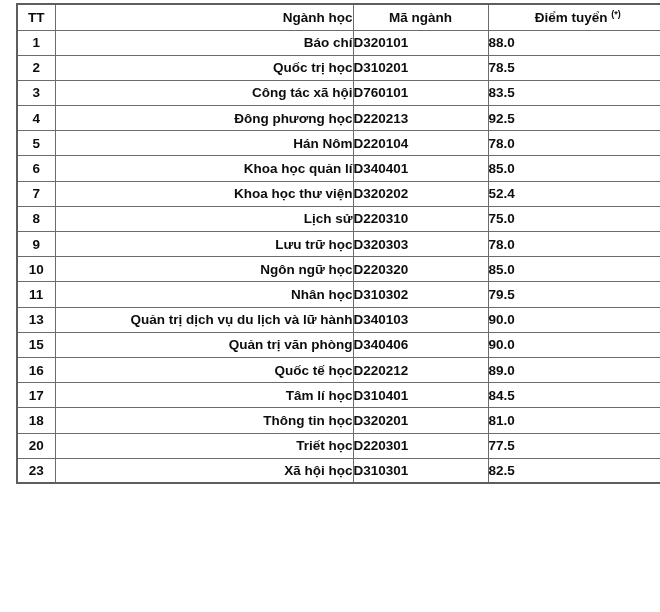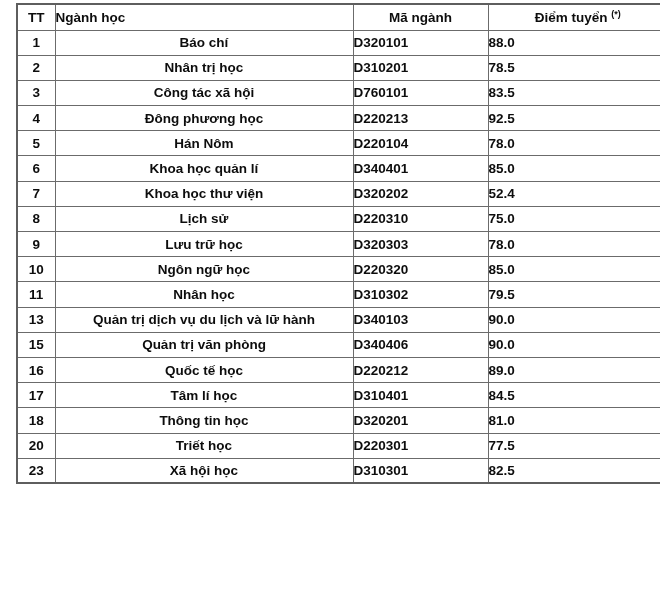--- a/index.html
+++ b/index.html
@@ -28,21 +28,21 @@
     padding: 0;
     box-sizing: border-box;
     overflow: hidden;
     white-space: nowrap;
     vertical-align: middle;
     background: #ffffff;
   }
   .score-table thead th { height: 26px; text-align: center; }
   .score-table tbody td { height: 25.2px; }
   .c-stt   { text-align: center; }
-  .c-name  { text-align: center; padding-left: 7px; }
+  .c-name  { text-align: right; padding-left: 7px; }
   .c-code  { text-align: left; }
   .c-score { text-align: left; }
   sup.footnote {
     font-size: 9px;
     font-weight: bold;
     vertical-align: super;
     line-height: 0;
   }
 </style>
 </head>
@@ -53,42 +53,42 @@
     <col style="width:38px">
     <col style="width:298px">
     <col style="width:135px">
     <col style="width:180px">
   </colgroup>
   <thead>
     <tr>
       <th class="c-stt">
         <span>TT</span>
       </th>
-      <th class="c-name" style="text-align:left">
+      <th class="c-name" style="text-align:right">
         <span>Ngành học</span>
       </th>
       <th class="c-code">
         <span>Mã ngành</span>
       </th>
       <th class="c-score">
         <span>Điểm tuyển</span>
         <sup class="footnote">(*)</sup>
       </th>
     </tr>
   </thead>
   <tbody id="table-body">
       <tr>
     <td class="c-stt">1</td>
     <td class="c-name">Báo chí</td>
     <td class="c-code">D320101</td>
     <td class="c-score">88.0</td>
   </tr>
       <tr>
     <td class="c-stt">2</td>
-    <td class="c-name">Nhân trị học</td>
+    <td class="c-name">Quốc trị học</td>
     <td class="c-code">D310201</td>
     <td class="c-score">78.5</td>
   </tr>
       <tr>
     <td class="c-stt">3</td>
     <td class="c-name">Công tác xã hội</td>
     <td class="c-code">D760101</td>
     <td class="c-score">83.5</td>
   </tr>
       <tr>

